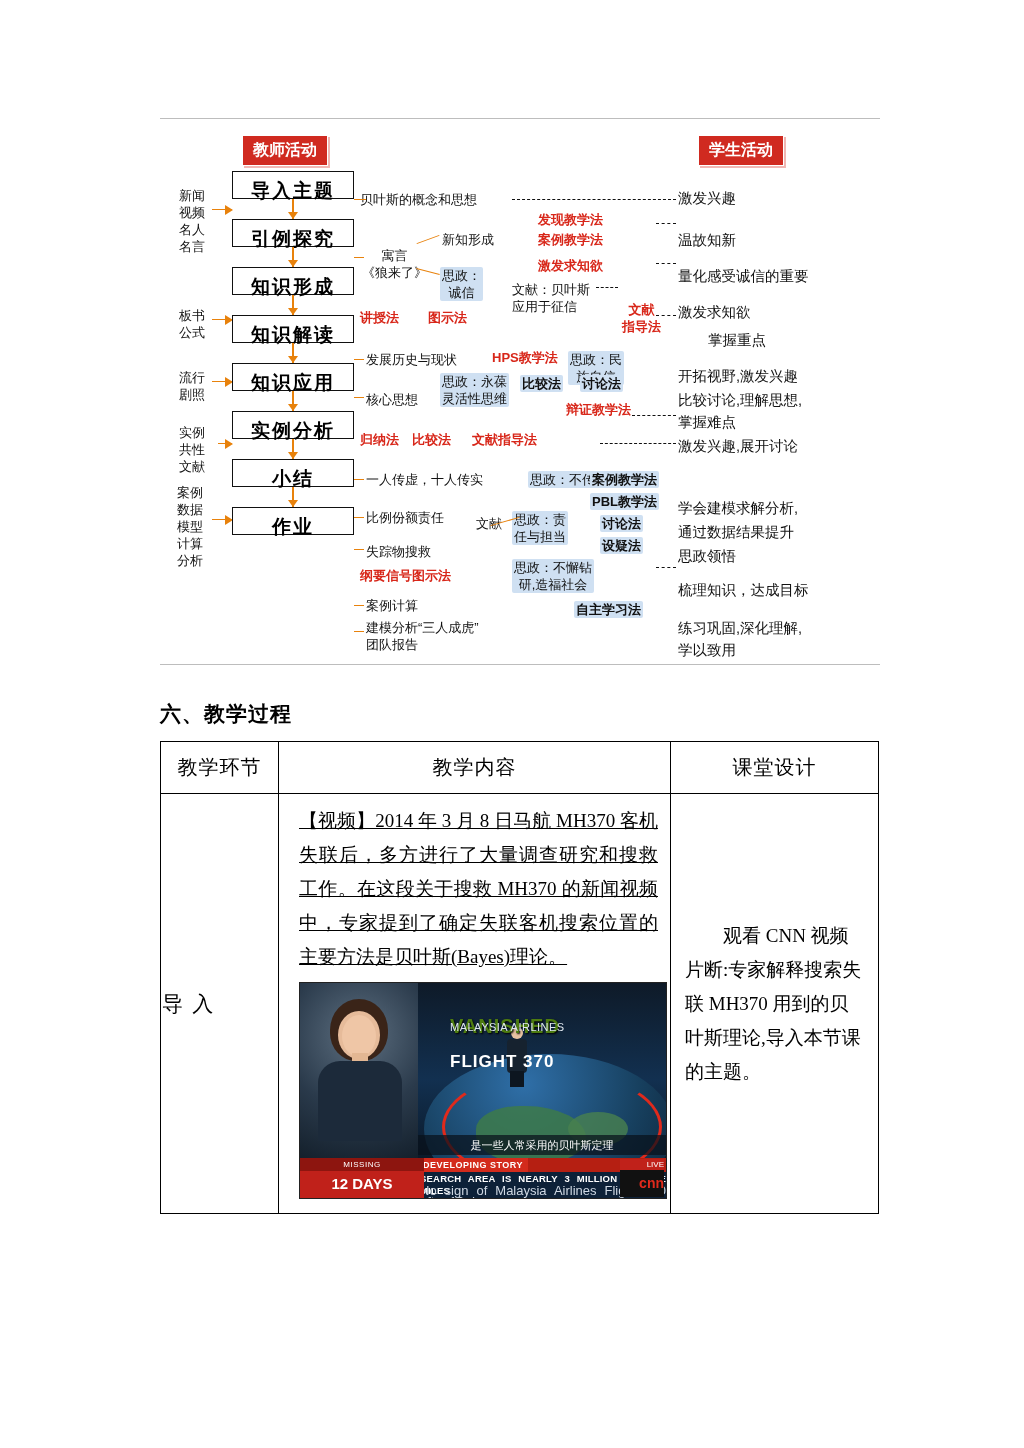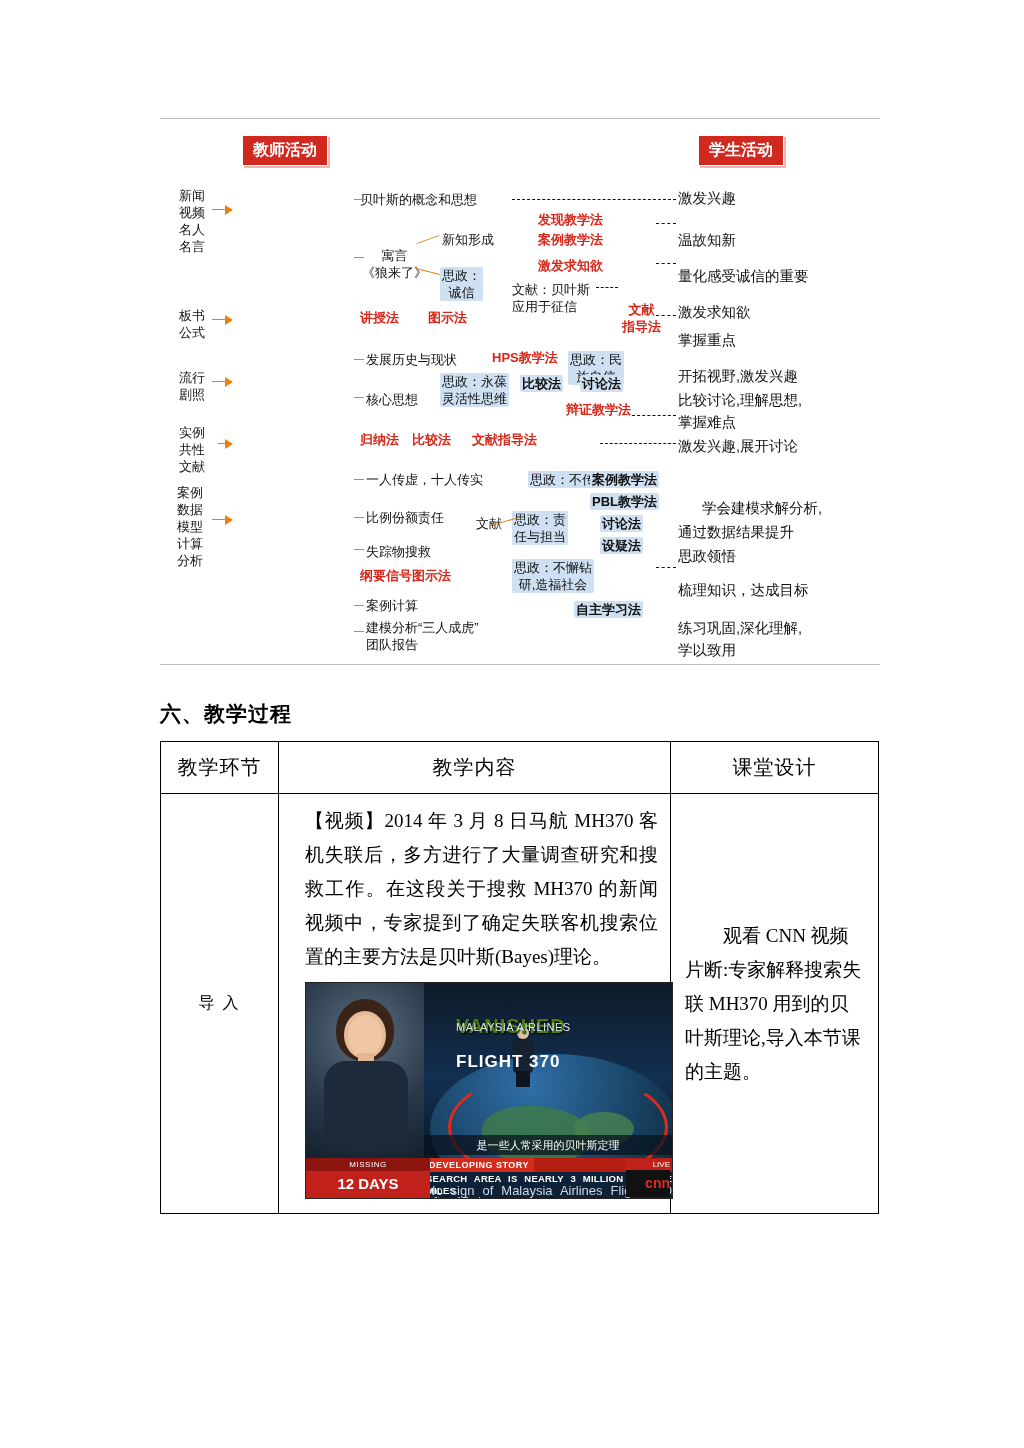--- a/index.html
+++ b/index.html
@@ -71,22 +71,22 @@
   table.main th, table.main td{
     border:1.2px solid #000;vertical-align:middle;
   }
   table.main th{
     font-size:20px;font-weight:normal;padding:12px 0;text-align:center;
     letter-spacing:1px;
   }
   .col1{width:118px;}
   .col2{width:392px;}
   .col3{width:208px;}
-  td.cell1{text-align:center;font-size:16px;letter-spacing:2px;}
-  td.cell2{padding:10px 12px 14px 26px;font-size:19px;line-height:34px;text-align:justify;}
+  td.cell1{text-align:left;font-size:21px;letter-spacing:2px;}
+  td.cell2{padding:10px 12px 14px 20px;font-size:19px;line-height:34px;text-align:justify;text-decoration:underline;}
   td.cell3{padding:10px 14px;font-size:19px;line-height:34px;vertical-align:middle;}
   .indent{text-indent:2em;display:block;}
 
   
   .cnnshot{
     position:relative;width:366px;height:215px;margin:8px auto 0 auto;
     background:#0b1422;overflow:hidden;border:1px solid #222;
   }
   .cnn-left{position:absolute;left:0;top:0;width:118px;height:175px;
     background:linear-gradient(160deg,#2b3c52,#16212e);overflow:hidden;}
@@ -166,20 +166,37 @@
 模型
 计算
 分析</div>
 
     <div class="larrow" style="left:52px;top:90px;width:20px;"></div>
     <div class="larrow" style="left:52px;top:200px;width:20px;"></div>
     <div class="larrow" style="left:52px;top:262px;width:20px;"></div>
     <div class="larrow" style="left:58px;top:324px;width:14px;"></div>
     <div class="larrow" style="left:52px;top:400px;width:20px;"></div>
 
+    <div class="chain">
+      <div class="node">导入主题</div>
+      <div class="node-gap"></div>
+      <div class="node">引例探究</div>
+      <div class="node-gap"></div>
+      <div class="node">知识形成</div>
+      <div class="node-gap"></div>
+      <div class="node">知识解读</div>
+      <div class="node-gap"></div>
+      <div class="node">知识应用</div>
+      <div class="node-gap"></div>
+      <div class="node">实例分析</div>
+      <div class="node-gap"></div>
+      <div class="node">小结</div>
+      <div class="node-gap"></div>
+      <div class="node">作业</div>
+    </div>
 
     <div class="mid" style="left:200px;top:72px;">贝叶斯的概念和思想</div>
     <div class="mid" style="left:202px;top:128px;white-space:pre-line;text-align:center;">寓言
 《狼来了》</div>
     <div class="mid" style="left:282px;top:112px;">新知形成</div>
     <div class="mid blue-pill" style="left:280px;top:148px;white-space:pre-line;text-align:center;">思政：
 诚信</div>
     <div class="mid" style="left:352px;top:162px;white-space:pre-line;">文献：贝叶斯
 应用于征信</div>
     <div class="mid" style="left:206px;top:232px;">发展历史与现状</div>
@@ -241,26 +258,26 @@
     <div class="connect" style="left:194px;top:398px;width:10px;"></div>
     <div class="connect" style="left:194px;top:430px;width:10px;"></div>
     <div class="connect" style="left:194px;top:486px;width:10px;"></div>
     <div class="connect" style="left:194px;top:512px;width:10px;"></div>
     <div class="connect" style="left:330px;top:402px;width:30px;transform:rotate(-16deg);"></div>
 
     <div class="right" style="left:518px;top:70px;">激发兴趣</div>
     <div class="right" style="left:518px;top:112px;">温故知新</div>
     <div class="right" style="left:518px;top:148px;">量化感受诚信的重要</div>
     <div class="right" style="left:518px;top:184px;">激发求知欲</div>
-    <div class="right" style="left:518px;top:212px;">掌握重点</div>
+    <div class="right" style="left:548px;top:212px;">掌握重点</div>
     <div class="right" style="left:518px;top:248px;">开拓视野,激发兴趣</div>
     <div class="right" style="left:518px;top:272px;">比较讨论,理解思想,</div>
     <div class="right" style="left:518px;top:294px;">掌握难点</div>
     <div class="right" style="left:518px;top:318px;">激发兴趣,展开讨论</div>
-    <div class="right" style="left:518px;top:380px;margin-left:24px;">学会建模求解分析,</div>
+    <div class="right" style="left:518px;top:380px;">学会建模求解分析,</div>
     <div class="right" style="left:518px;top:404px;">通过数据结果提升</div>
     <div class="right" style="left:518px;top:428px;">思政领悟</div>
     <div class="right" style="left:518px;top:462px;">梳理知识，达成目标</div>
     <div class="right" style="left:518px;top:500px;">练习巩固,深化理解,</div>
     <div class="right" style="left:518px;top:522px;">学以致用</div>
   </div>
 
   <div class="sec-head">六、教学过程</div>
 
   <table class="main">

